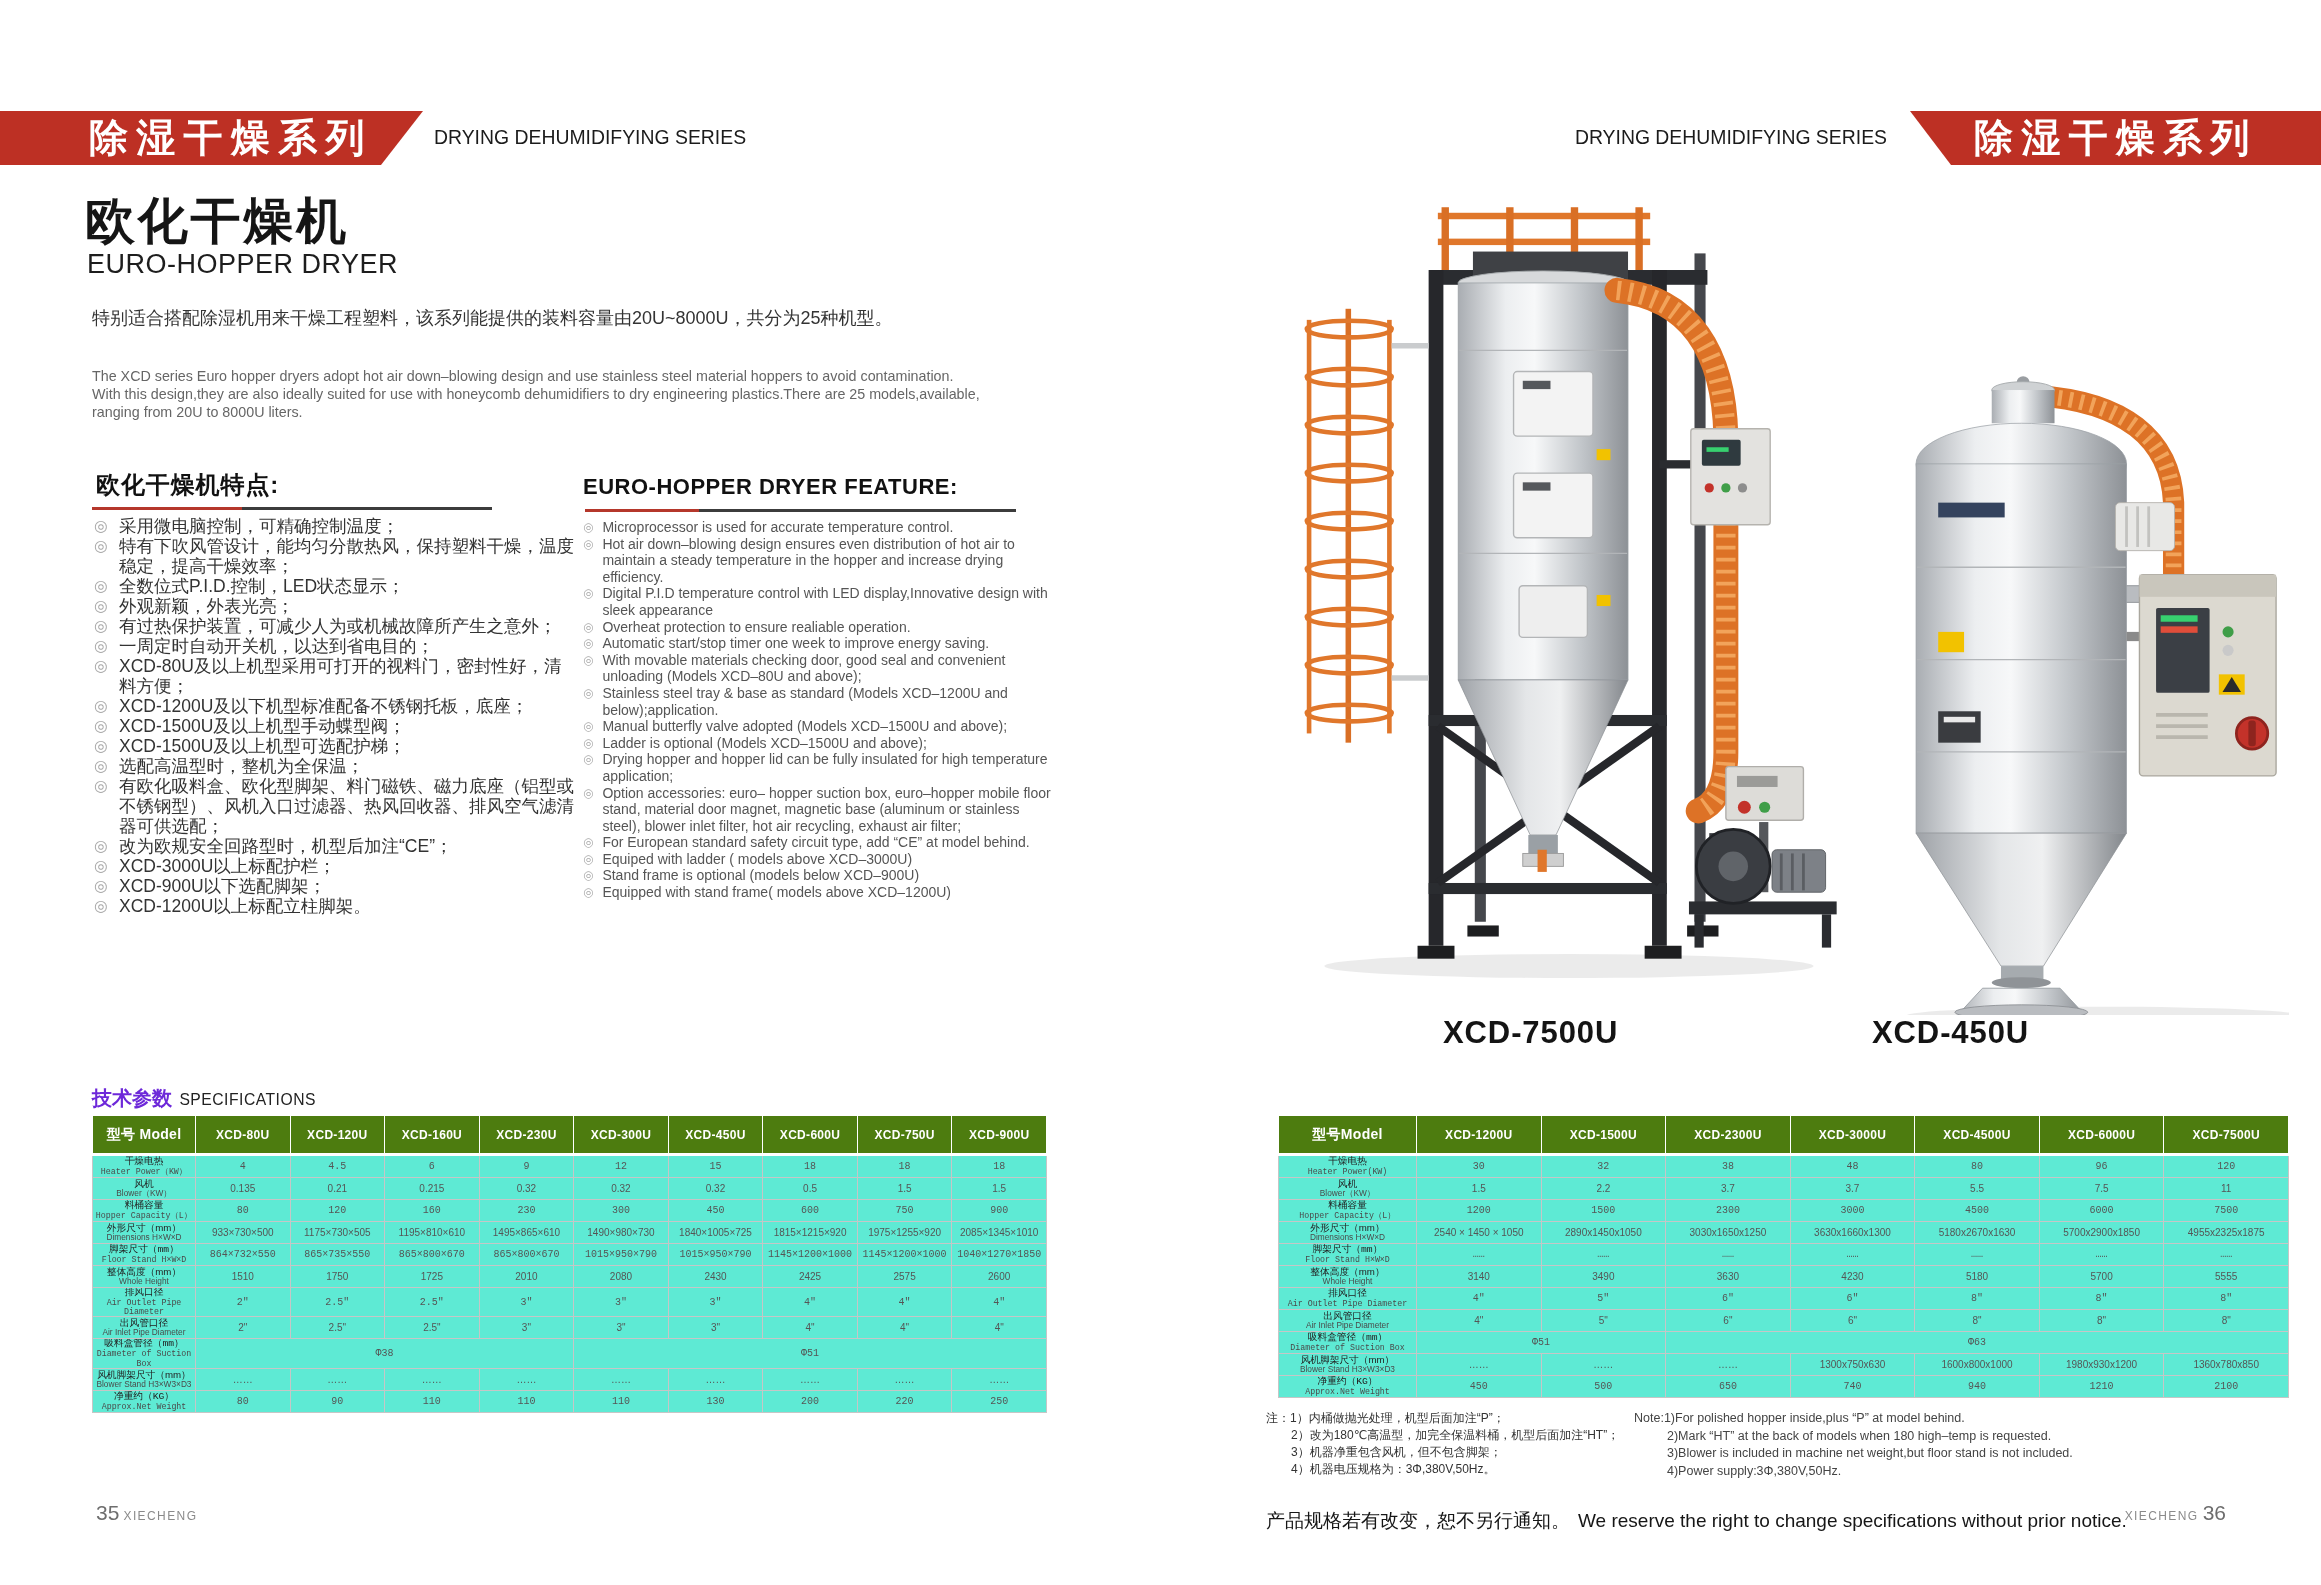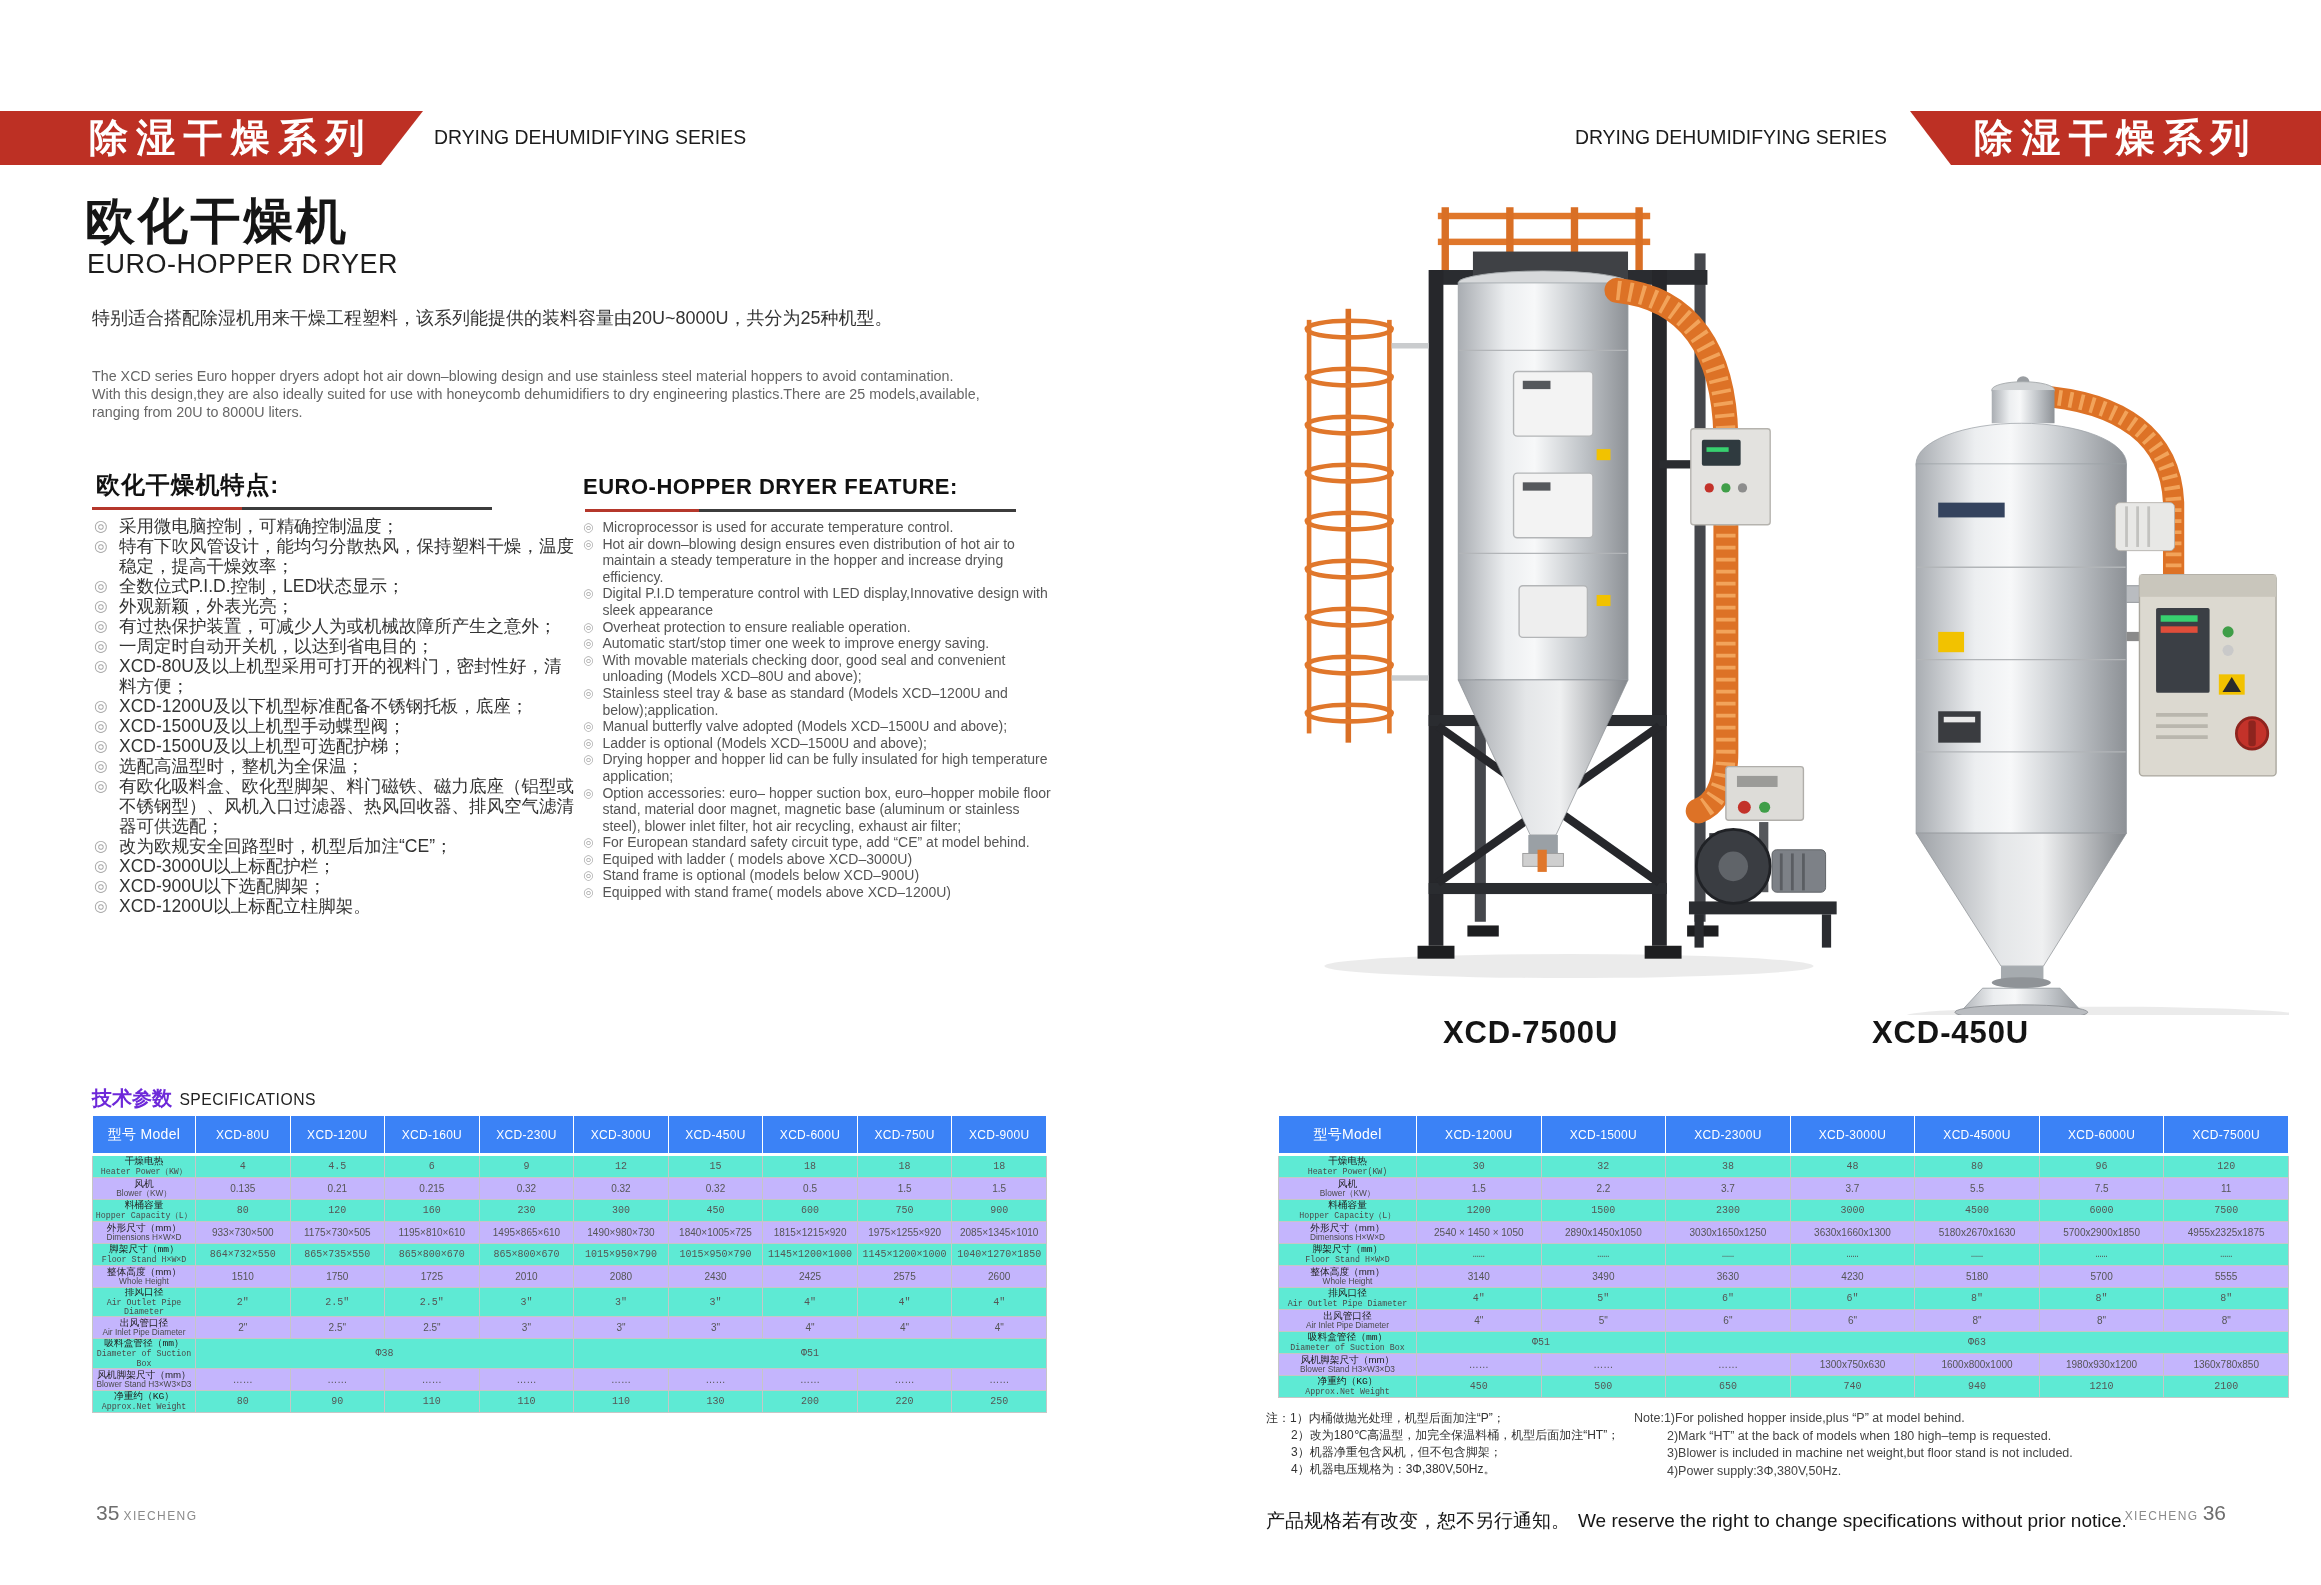--- a/index.html
+++ b/index.html
@@ -37,25 +37,25 @@
   .feat-en{left:583px;top:519px;width:473px;}
   .feat-en li{padding-left:19.4px;font-size:14px;line-height:16.6px;color:#555;}
   .feat-en .blt{font-size:12px;top:0.9px;}
 
   
   .spec-title{position:absolute;left:92px;top:1085px;}
   .spec-title .cn{font-size:20px;font-weight:bold;color:#6d28d9;}
   .spec-title .en{font-size:15.7px;color:#222;margin-left:7.4px;letter-spacing:0.5px;}
   table.spec{position:absolute;border-collapse:collapse;table-layout:fixed;background:#fff;}
   table.spec th,table.spec td{border:0.9px solid #c6c6c6;text-align:center;vertical-align:middle;padding:0;overflow:hidden;}
-  table.spec tr.head th{background:#3b82f6;color:#fff;border:1.8px solid #fff;border-bottom:3.7px solid #fff;height:37px;font-weight:normal;}
+  table.spec tr.head th{background:#4d7c0f;color:#fff;border:1.8px solid #fff;border-bottom:3.7px solid #fff;height:37px;font-weight:bold;}
   table.spec tr.head th.mlabel{font-size:14px;}
   table.spec tr.head th{font-size:12px;letter-spacing:0.3px;}
   table.spec tr.w{background:#5eead4;font-family:Liberation Mono, monospace;}
-  table.spec tr.g{background:#c4b5fd;}
+  table.spec tr.g{background:#5eead4;}
   table.spec td{font-size:10px;color:#555;height:21px;}
   table.spec th.rl{font-weight:normal;}
   .lcn{display:block;font-size:9.7px;line-height:10px;color:#222;}
   .len{display:block;font-size:8.3px;line-height:9.2px;color:#4a4a4a;}
   #tbl-left{left:92px;top:1115px;width:955px;}
   #tbl-right{left:1278px;top:1115px;width:1011px;}
 
   
   .notes{position:absolute;top:1410px;font-size:12px;line-height:17px;color:#333;}
   .notes-cn{left:1266px;}

